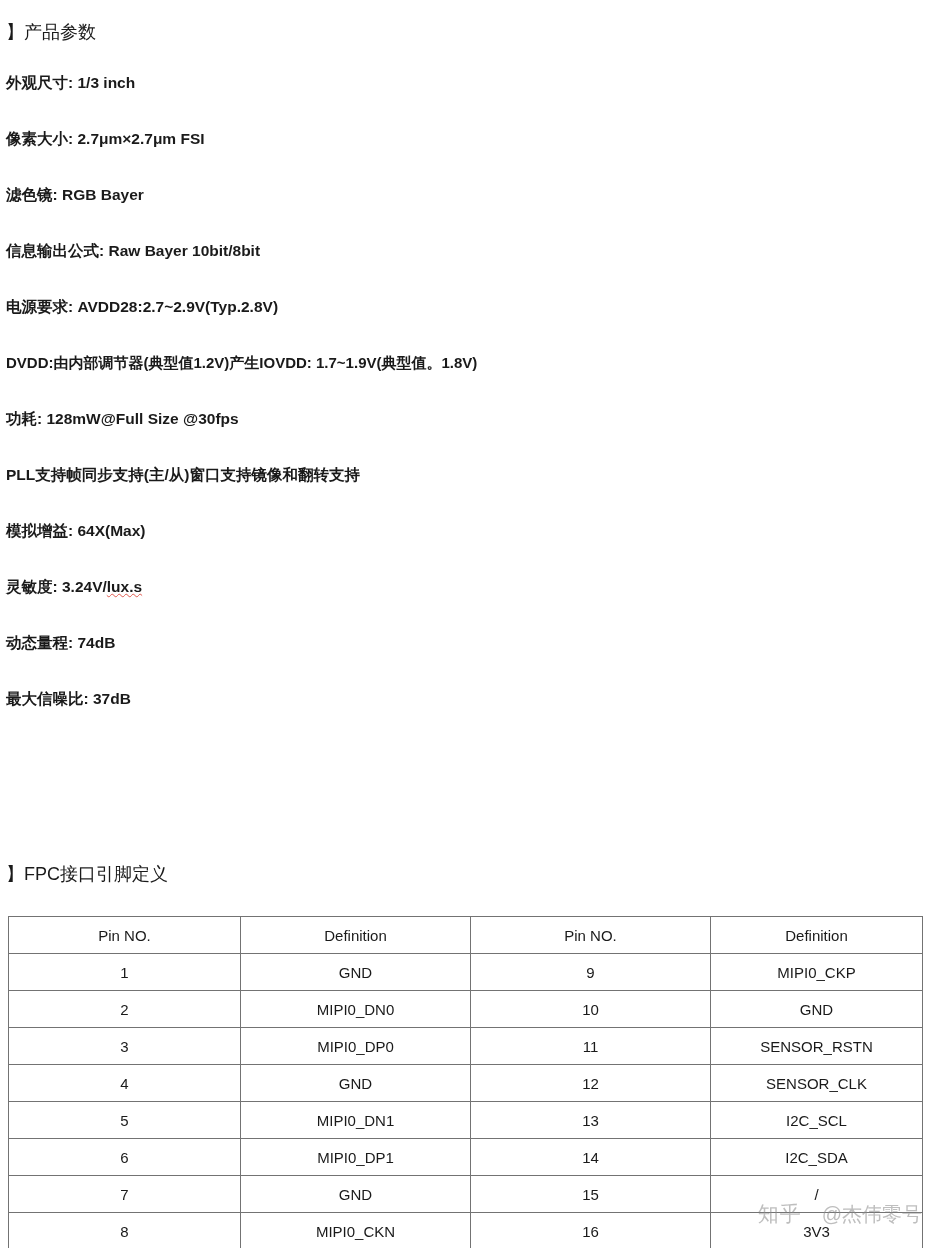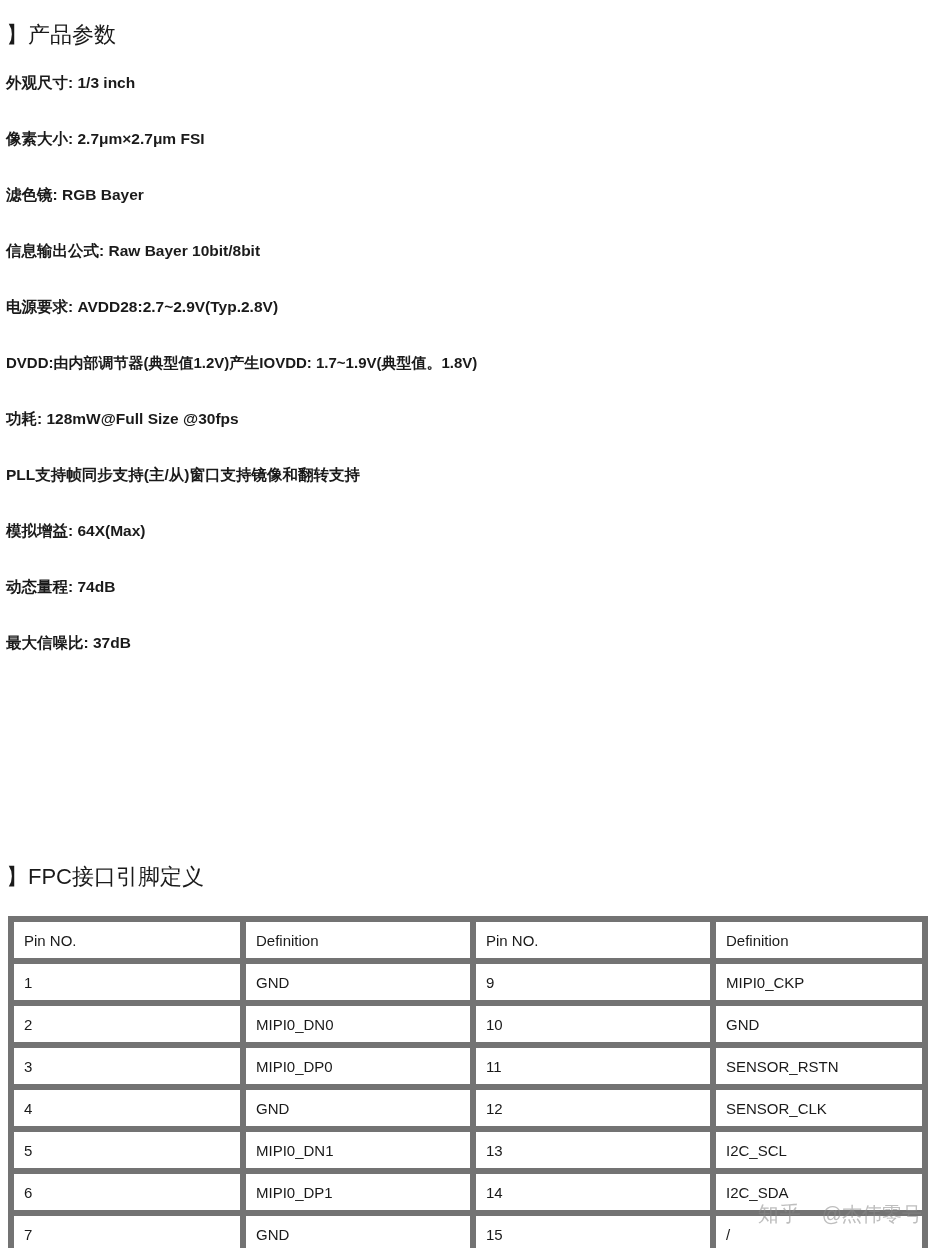--- a/index.html
+++ b/index.html
@@ -16,21 +16,21 @@
     overflow: hidden;
   }
   .page {
     position: relative;
     width: 940px;
     height: 1248px;
     padding: 0;
     box-sizing: border-box;
   }
   .section-heading {
-    font-size: 22px;
+    font-size: 18px;
     color: #1a1a1a;
     margin: 0;
     padding: 0 0 0 6px;
     line-height: 1.4;
   }
   .heading-top {
     position: absolute;
     top: 20px;
     left: 0px;
   }
@@ -60,23 +60,23 @@
     position: absolute;
     top: 916px;
     left: 8px;
     width: 914px;
     border-collapse: collapse;
     font-size: 15px;
     table-layout: fixed;
   }
   table.pin-table th,
   table.pin-table td {
-    border: 6px solid #737373;
+    border: 1px solid #737373;
     padding: 9px 10px;
-    text-align: left;
+    text-align: center;
     font-weight: normal;
     color: #1a1a1a;
     height: 18px;
     vertical-align: middle;
   }
   table.pin-table col.c1 { width: 232px; }
   table.pin-table col.c2 { width: 230px; }
   table.pin-table col.c3 { width: 240px; }
   table.pin-table col.c4 { width: 212px; }
 
@@ -120,20 +120,21 @@
   <div class="spec-list">
     <div class="spec-item">外观尺寸: 1/3 inch</div>
     <div class="spec-item">像素大小: 2.7μm×2.7μm FSI</div>
     <div class="spec-item">滤色镜: RGB Bayer</div>
     <div class="spec-item">信息输出公式:  Raw Bayer 10bit/8bit</div>
     <div class="spec-item">电源要求:  AVDD28:2.7~2.9V(Typ.2.8V)</div>
     <div class="spec-item tight">DVDD:由内部调节器(典型值1.2V)产生IOVDD: 1.7~1.9V(典型值。1.8V)</div>
     <div class="spec-item">功耗:   128mW@Full Size @30fps</div>
     <div class="spec-item">PLL支持帧同步支持(主/从)窗口支持镜像和翻转支持</div>
     <div class="spec-item">模拟增益:   64X(Max)</div>
+    <div class="spec-item"><span>灵敏度: </span><span>3.24V/</span><span class="underline-wavy">lux.s</span></div>
     <div class="spec-item">动态量程:   74dB</div>
     <div class="spec-item">最大信噪比:  37dB</div>
   </div>
 
   <div class="section-heading heading-fpc">】FPC接口引脚定义</div>
 
   <table class="pin-table">
     <colgroup>
         <col class="c1">
         <col class="c2">

